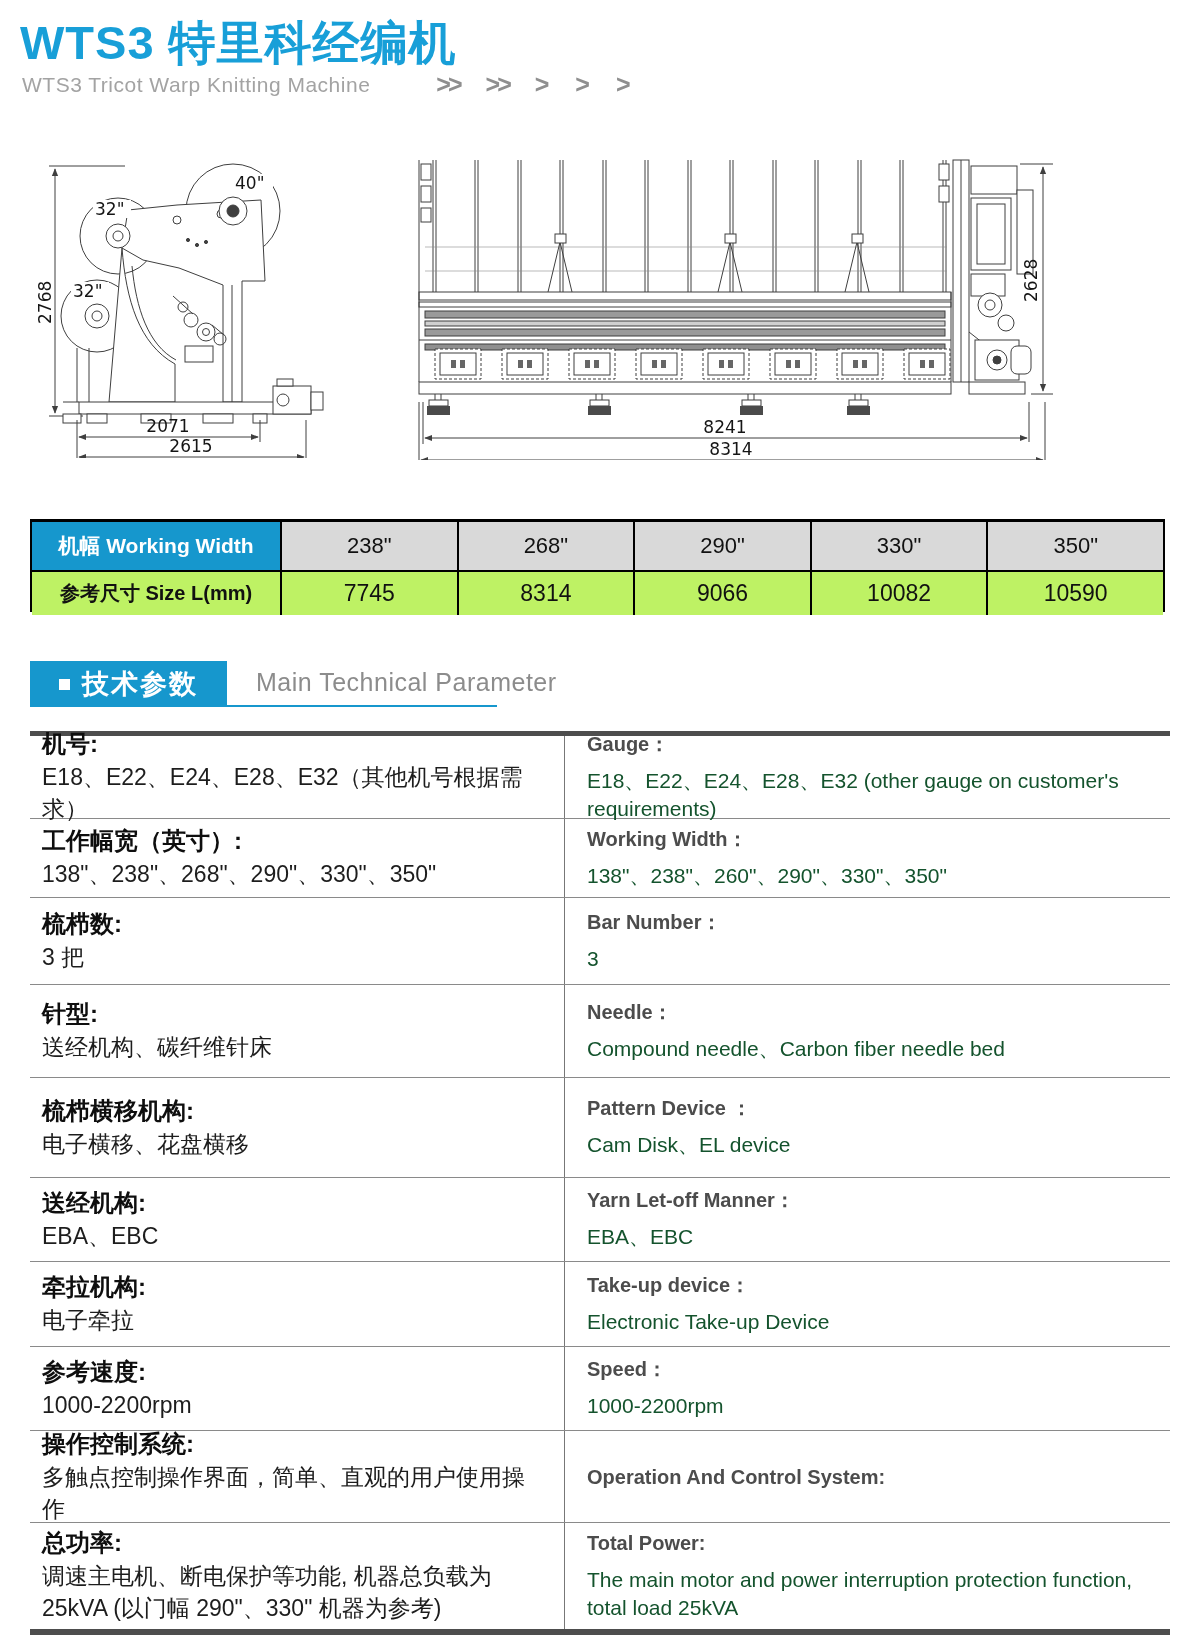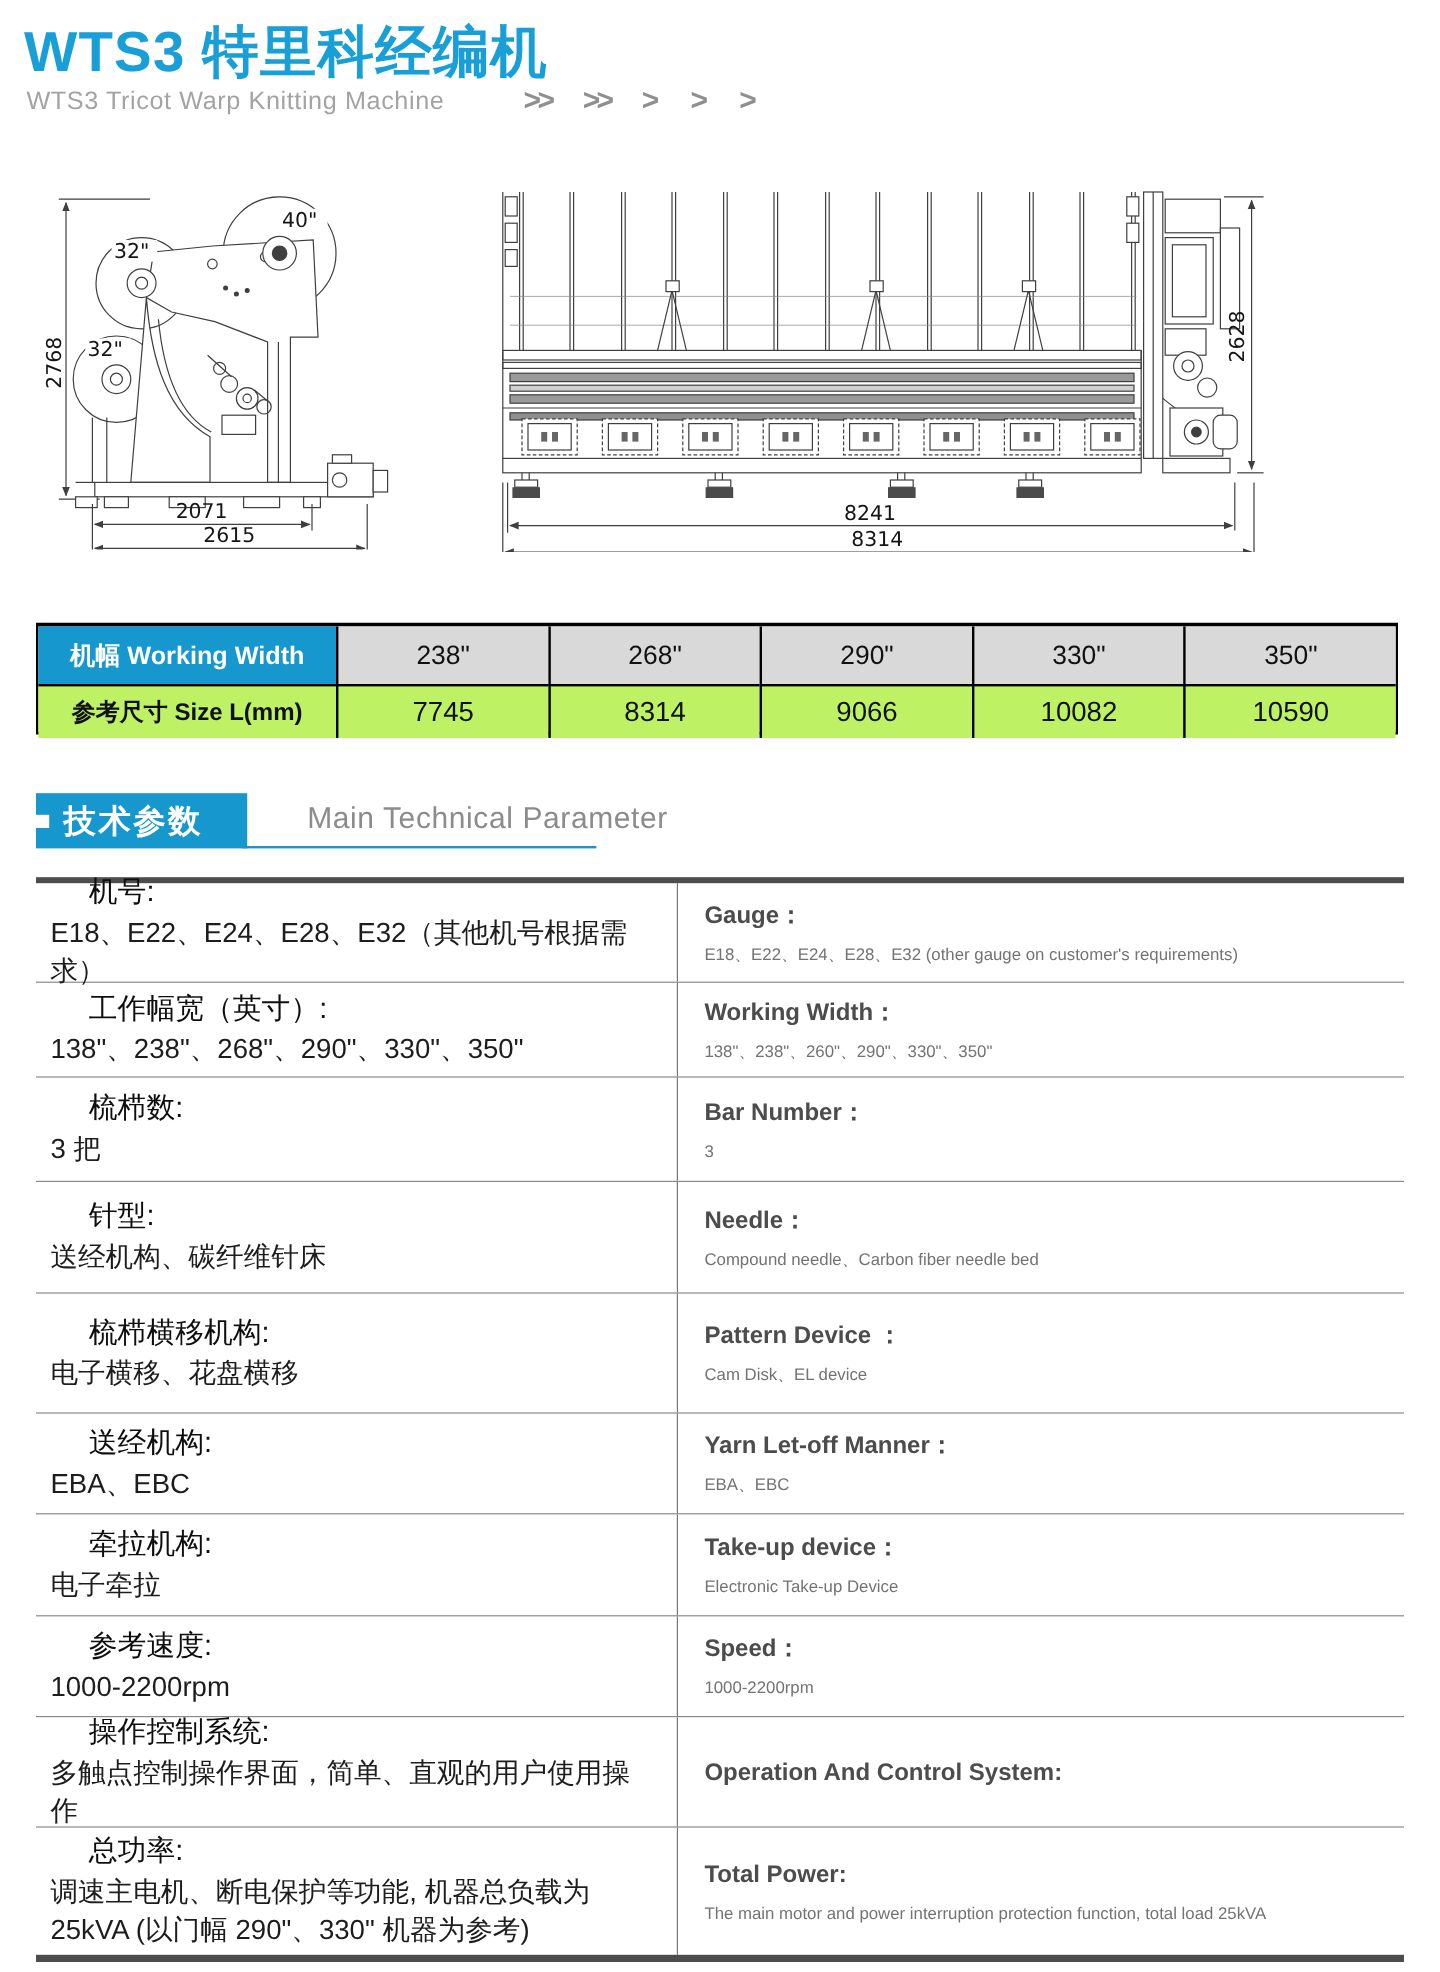--- a/index.html
+++ b/index.html
@@ -42,42 +42,42 @@
   }
   .wt-cell{display:flex;align-items:center;justify-content:center;border-left:2px solid #000;}
   .wt-cell.first{border-left:none;}
   .wt-row2{border-top:2px solid #000;background:#bef264;color:#111;font-size:23px;}
   .wt-head{background:var(--cell-gray);color:#111;}
   .wt-label{background:var(--table-blue);color:#fff;font-weight:bold;font-size:21px;}
   .wt-row-label{font-weight:bold;font-size:20px;}
 
   
   .sec-box{
-    left:30px;top:661px;width:176px;height:46px;background:var(--table-blue);
-    display:flex;align-items:center;color:#fff;
+    left:30px;top:661px;width:197px;height:46px;background:var(--table-blue);
+    display:flex;align-items:center;justify-content:center;color:#fff;
   }
   .sec-bullet{width:11px;height:11px;background:#fff;margin-right:12px;}
   .sec-cn{font-size:27px;font-weight:bold;letter-spacing:2px;}
   .sec-en{left:256px;top:668px;font-size:25px;color:#8c8c8c;letter-spacing:.5px;}
   .sec-line{left:202px;top:705px;width:295px;height:2px;background:var(--table-blue);}
 
   
   .spec-table{
     left:30px;top:731px;width:1140px;
     border-top:5px solid #4d4d4d;border-bottom:6px solid #4d4d4d;
   }
   .spec-row{display:flex;}
   .spec-row + .spec-row{border-top:1px solid #8a8a8a;}
   .spec-cn{width:535px;border-right:1px solid #777;padding:0 28px 0 12px;
            display:flex;flex-direction:column;justify-content:center;}
   .spec-en{flex:1;padding:0 10px 0 22px;display:flex;flex-direction:column;justify-content:center;}
-  .cn-title{font-size:24px;font-weight:normal;color:#0e0e0e;line-height:1.3;margin-left:32px;}
+  .cn-title{font-size:24px;font-weight:bold;color:#0e0e0e;line-height:1.3;}
   .cn-body{font-size:23px;color:#1d1d1d;line-height:1.38;margin-top:3px;}
   .en-title{font-size:20px;font-weight:bold;color:#4c4c4c;line-height:1.3;}
-  .en-body{font-size:14px;color:#737373;line-height:1.35;margin-top:10px;}
+  .en-body{font-size:21px;color:#14532d;line-height:1.35;margin-top:10px;}
   .h82{height:82px;}  .h79{height:79px;}  .h87{height:87px;}  .h93{height:93px;}
   .h100{height:100px;} .h84{height:84px;} .h85{height:85px;} .h92{height:92px;}
   .h107{height:107px;}
 </style>
 </head>
 <body>
 
 <h1 class="abs page-title">WTS3 特里科经编机</h1>
 <div class="abs sub-row">
   <span class="page-subtitle">WTS3 Tricot Warp Knitting Machine</span>

